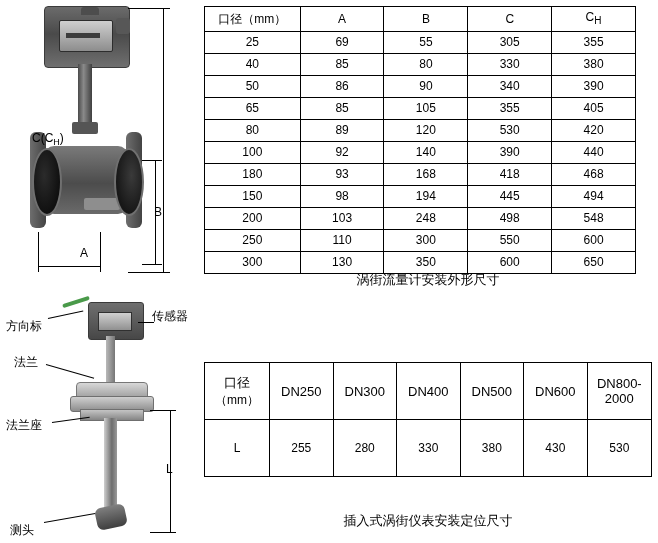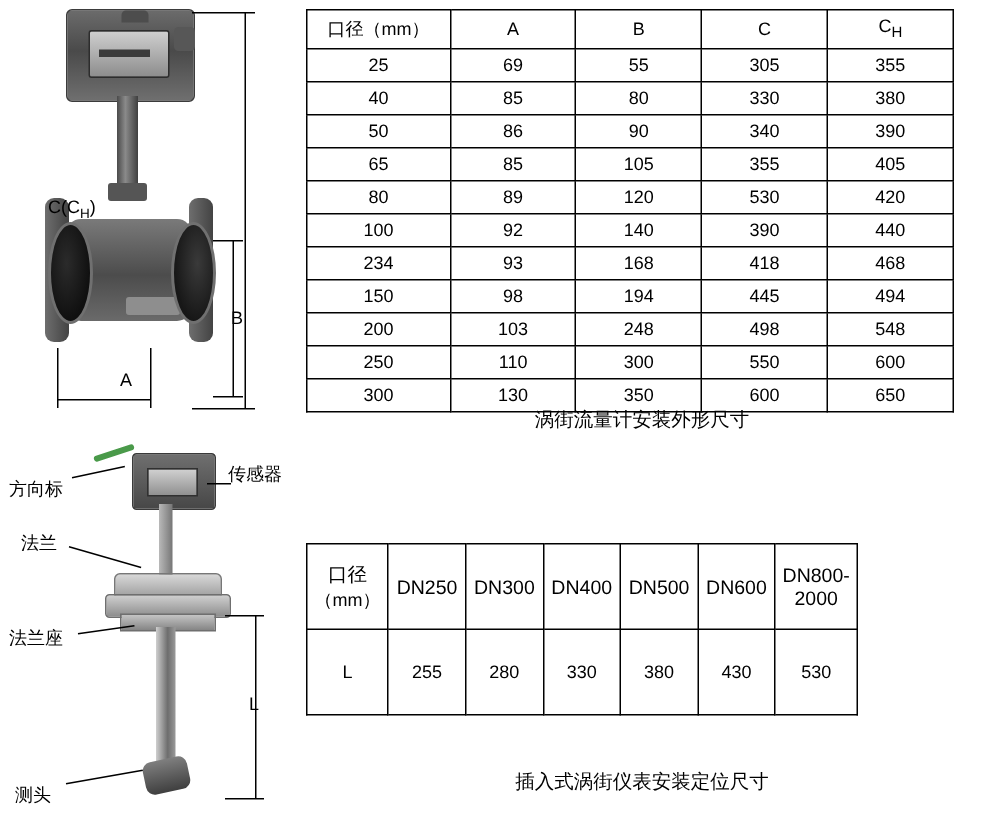--- a/index.html
+++ b/index.html
@@ -303,21 +303,21 @@
     top: 271px;
     width: 448px;
     text-align: center;
     font-size: 13px;
   }
 
   .tbl-bot {
     position: absolute;
     left: 204px;
     top: 362px;
-    width: 368px;
+    width: 448px;
     padding-left: 27px;
   }
   .tbl-bot td {
     height: 56px;
     padding: 0 2px;
   }
   .tbl-bot .hdr-cell { font-size: 13px; }
   .cap-bot {
     position: absolute;
     left: 204px;
@@ -453,21 +453,21 @@
         <td>420</td>
       </tr>
       <tr>
         <td>100</td>
         <td>92</td>
         <td>140</td>
         <td>390</td>
         <td>440</td>
       </tr>
       <tr>
-        <td>234</td>
+        <td>180</td>
         <td>93</td>
         <td>168</td>
         <td>418</td>
         <td>468</td>
       </tr>
       <tr>
         <td>150</td>
         <td>98</td>
         <td>194</td>
         <td>445</td>

